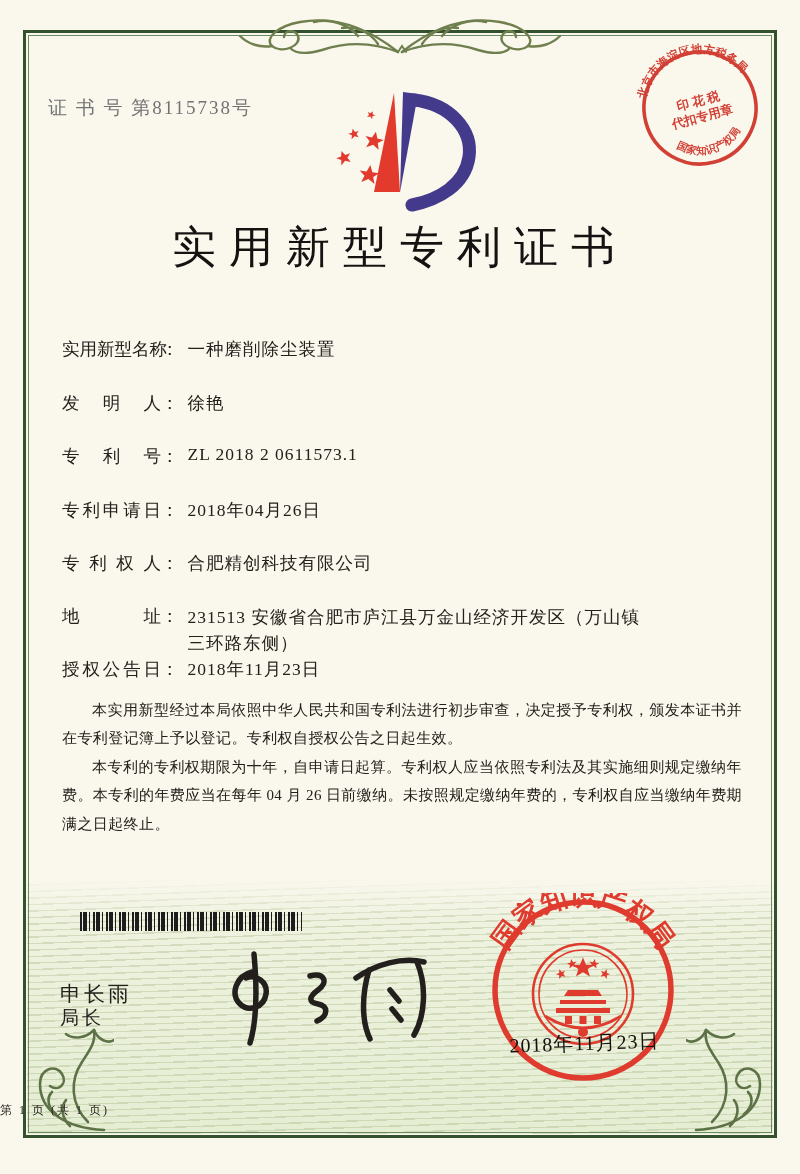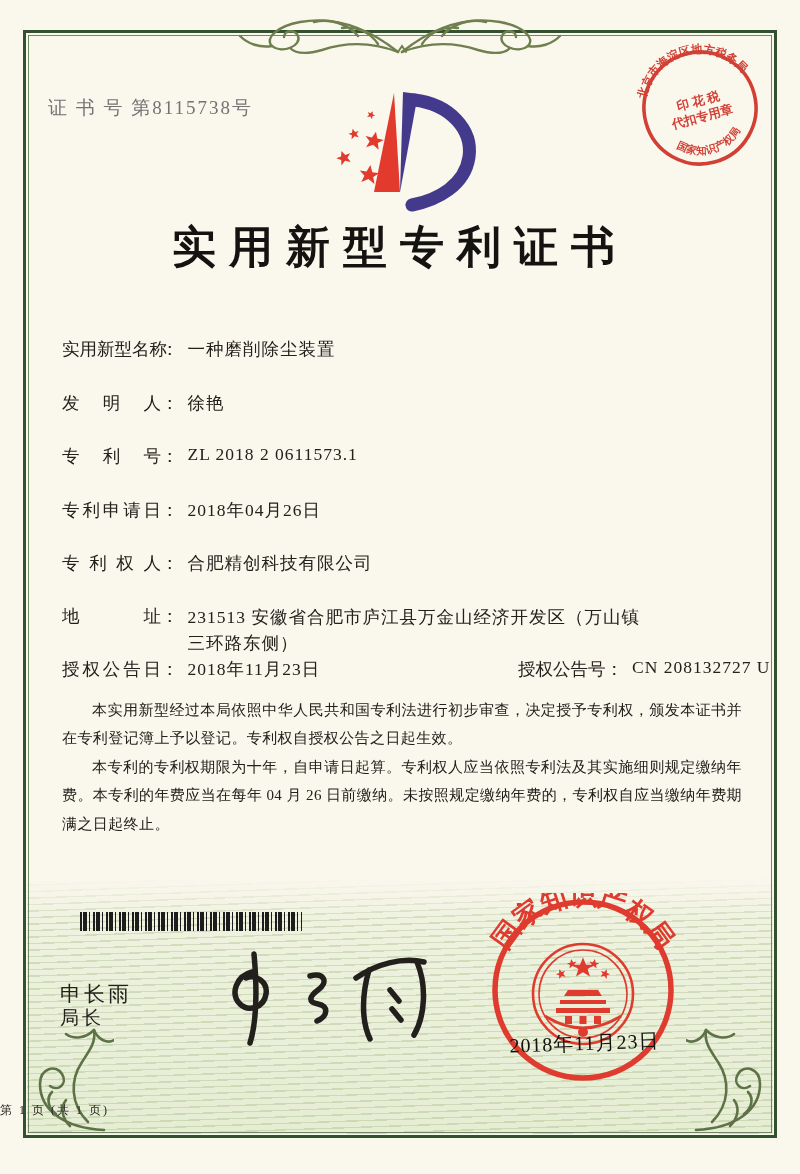--- a/index.html
+++ b/index.html
@@ -28,21 +28,21 @@
   }
   .frame-inner{
     position:absolute;left:2px;top:2px;right:2px;bottom:2px;
     border:1px solid #6d8a63;
   }
   .certno{
     left:48px;top:95px;font-size:19px;letter-spacing:2px;color:#737373;
   }
   .doc-title{
     left:0;top:218px;width:800px;text-align:center;
-    font-size:44px;font-weight:bold;letter-spacing:13px;color:#151312;
+    font-size:44px;font-weight:normal;letter-spacing:13px;color:#151312;
   }
   .field-row{left:62px;font-size:17.5px;color:#24201c;white-space:nowrap;text-decoration:underline;}
   .flabel{
     display:inline-block;width:99px;vertical-align:top;
     text-align:justify;text-align-last:justify;
   }
   .fcolon{display:inline-block;vertical-align:top;}
   .fvalue{display:inline-block;vertical-align:top;margin-left:9px;letter-spacing:1px;}
   .fvalue.multiline{white-space:pre-line;width:560px;line-height:26px;}
   .grant-no{left:456px;top:0;position:absolute;white-space:nowrap;}
@@ -167,23 +167,20 @@
 <div class="abs field-row" style="top:551px">
   <span class="flabel">专利权人</span><span class="fcolon">：</span><span class="fvalue">合肥精创科技有限公司</span>
 </div>
 <div class="abs field-row" style="top:604px">
   <span class="flabel">地址</span><span class="fcolon">：</span><span class="fvalue multiline">231513 安徽省合肥市庐江县万金山经济开发区（万山镇
 三环路东侧）</span>
 </div>
 
 <div class="abs field-row" style="top:657px;width:680px">
   <span class="flabel">授权公告日</span><span class="fcolon">：</span><span class="fvalue">2018年11月23日</span>
-  <span class="grant-no">
-    <span>授权公告号</span><span>：</span><span class="fvalue">CN 208132727 U</span>
-  </span>
 </div>
 
 <div class="abs paras">
   <p>本实用新型经过本局依照中华人民共和国专利法进行初步审查，决定授予专利权，颁发本证书并在专利登记簿上予以登记。专利权自授权公告之日起生效。</p>
   <p>本专利的专利权期限为十年，自申请日起算。专利权人应当依照专利法及其实施细则规定缴纳年费。本专利的年费应当在每年 04 月 26 日前缴纳。未按照规定缴纳年费的，专利权自应当缴纳年费期满之日起终止。</p>
 </div>
 
 <div class="abs barcode"></div>
 
 <div class="abs issuer-role">局长</div>

